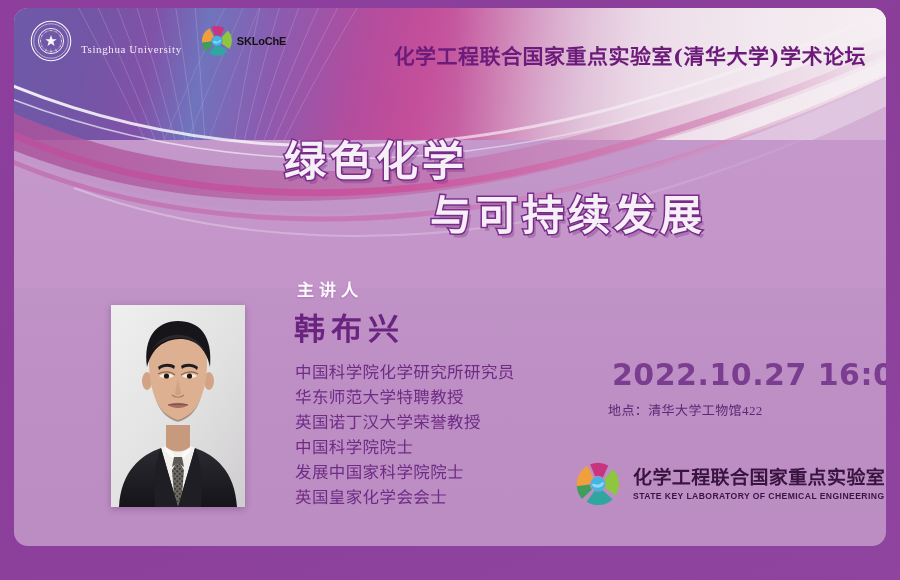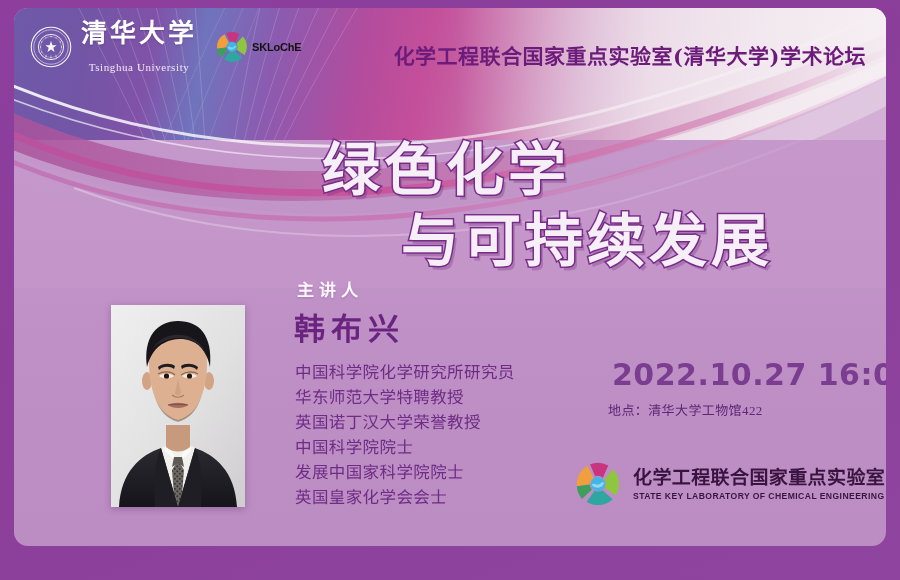--- a/index.html
+++ b/index.html
@@ -157,29 +157,28 @@
   .headline {
     position: absolute;
     left: 262px;
     top: 132px;
     width: 600px;
     z-index: 5;
   }
   .headline-line {
     font-family: "DejaVu Sans", "Liberation Sans", sans-serif;
     font-weight: 700;
-    font-size: 58px;
+    font-size: 42px;
     line-height: 1.05;
     letter-spacing: 4px;
     color: #f6eff8;
     -webkit-text-stroke: 3px #7b2d8e;
     paint-order: stroke fill;
     text-shadow: 3px 4px 0 rgba(109,40,120,.30);
     white-space: nowrap;
-    margin-left: 38px;
   }
   .headline-line.l1 { text-align: left; padding-left: 8px; }
   .headline-line.l2 { text-align: center; margin-top: 10px; padding-right: 16px; }
 
   
   .speaker-label {
     position: absolute;
     left: 283px;
     top: 268px;
     z-index: 5;
@@ -394,21 +393,20 @@
             <circle cx="28" cy="38" r="1.5"></circle>
               <circle cx="38" cy="28" r="1.5"></circle>
           </g>
           <g stroke="#ffffff" stroke-width="1.1" opacity=".6">
             <line x1="50" y1="68" x2="50" y2="80"></line>
             <line x1="40" y1="68" x2="36" y2="78"></line>
             <line x1="60" y1="68" x2="64" y2="78"></line>
           </g>
         </svg>
         <div class="thu-names">
-          <div class="thu-cn">清华大学</div>
           <div class="thu-en">Tsinghua University</div>
         </div>
       </div>
 
       <div class="skloche-logo">
         <svg class="skloche-ring" viewBox="0 0 100 100">
           <g transform="translate(50,50)">
             <path d="M -44,-6 A 44,44 0 0 1 -12,-42 L -6,-14 A 17,17 0 0 0 -17,-3 Z" fill="#efa03c" transform="rotate(-14)"></path>
             <path d="M -6,-44 A 44,44 0 0 1 30,-32 L 13,-10 A 17,17 0 0 0 -2,-17 Z" fill="#c9347f" transform="rotate(-14)"></path>
             <path d="M 38,-22 A 44,44 0 0 1 30,32 L 12,11 A 17,17 0 0 0 15,-6 Z" fill="#8ec63f" transform="rotate(-14)"></path>

